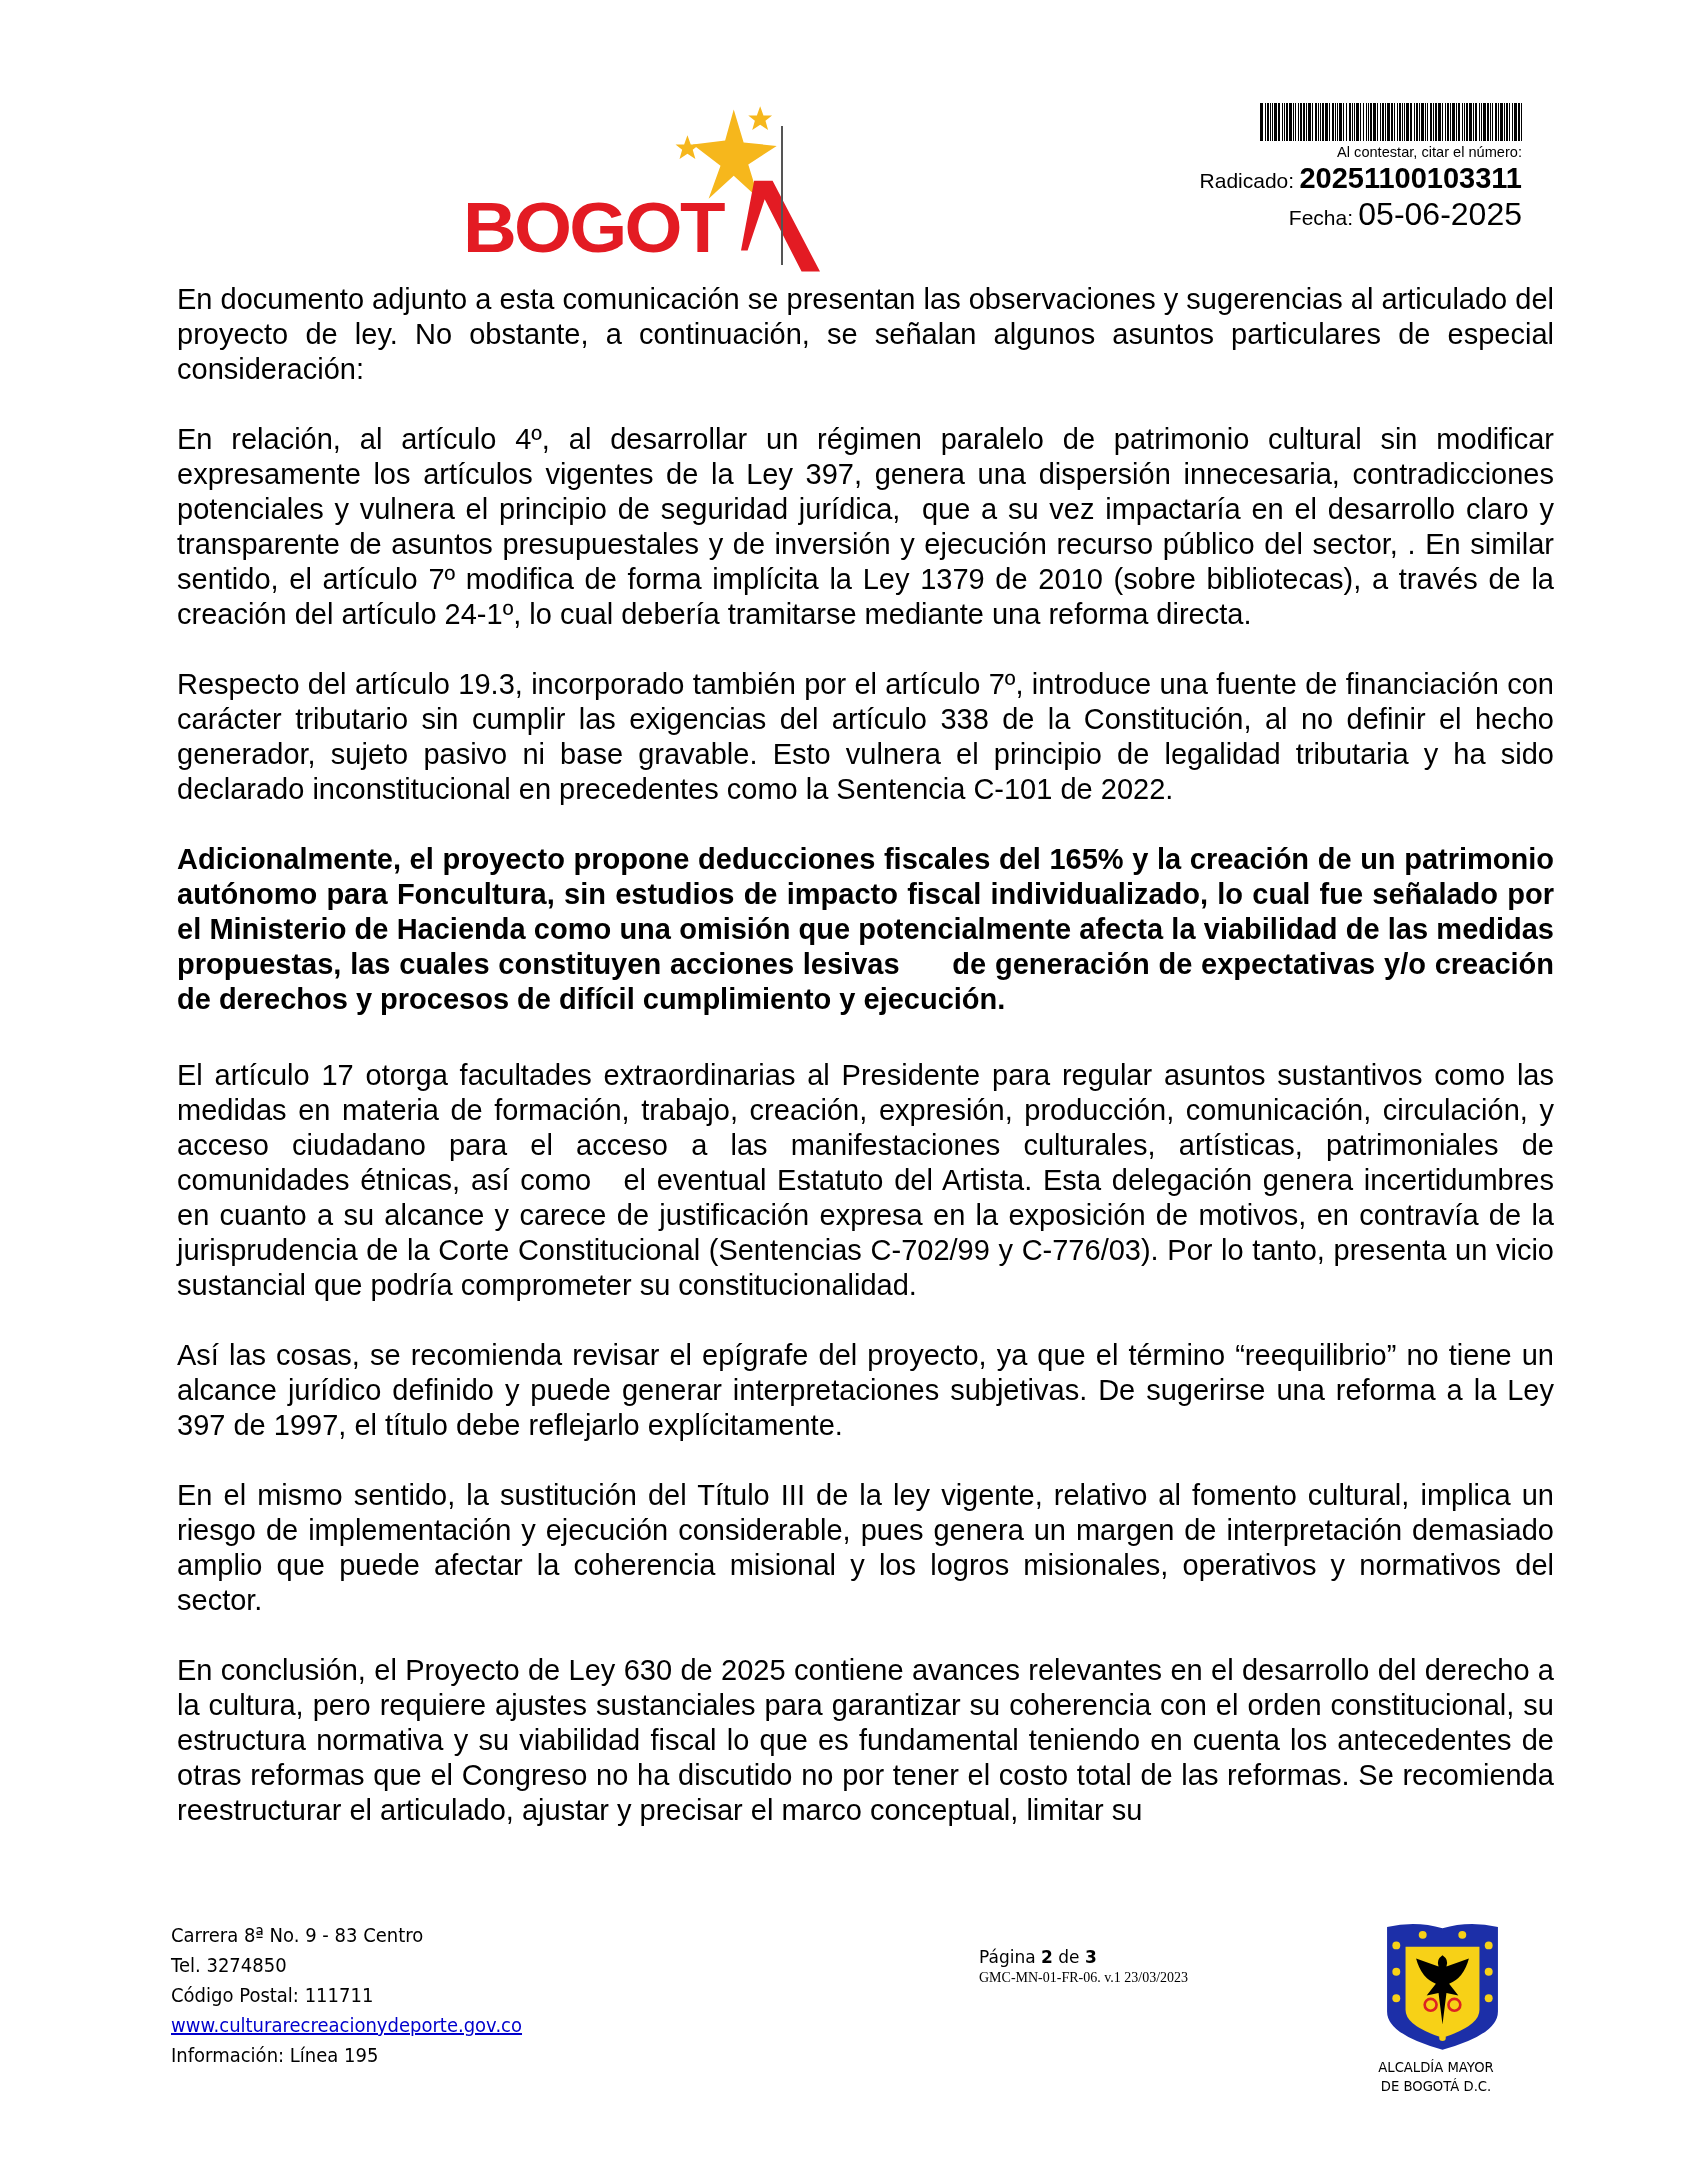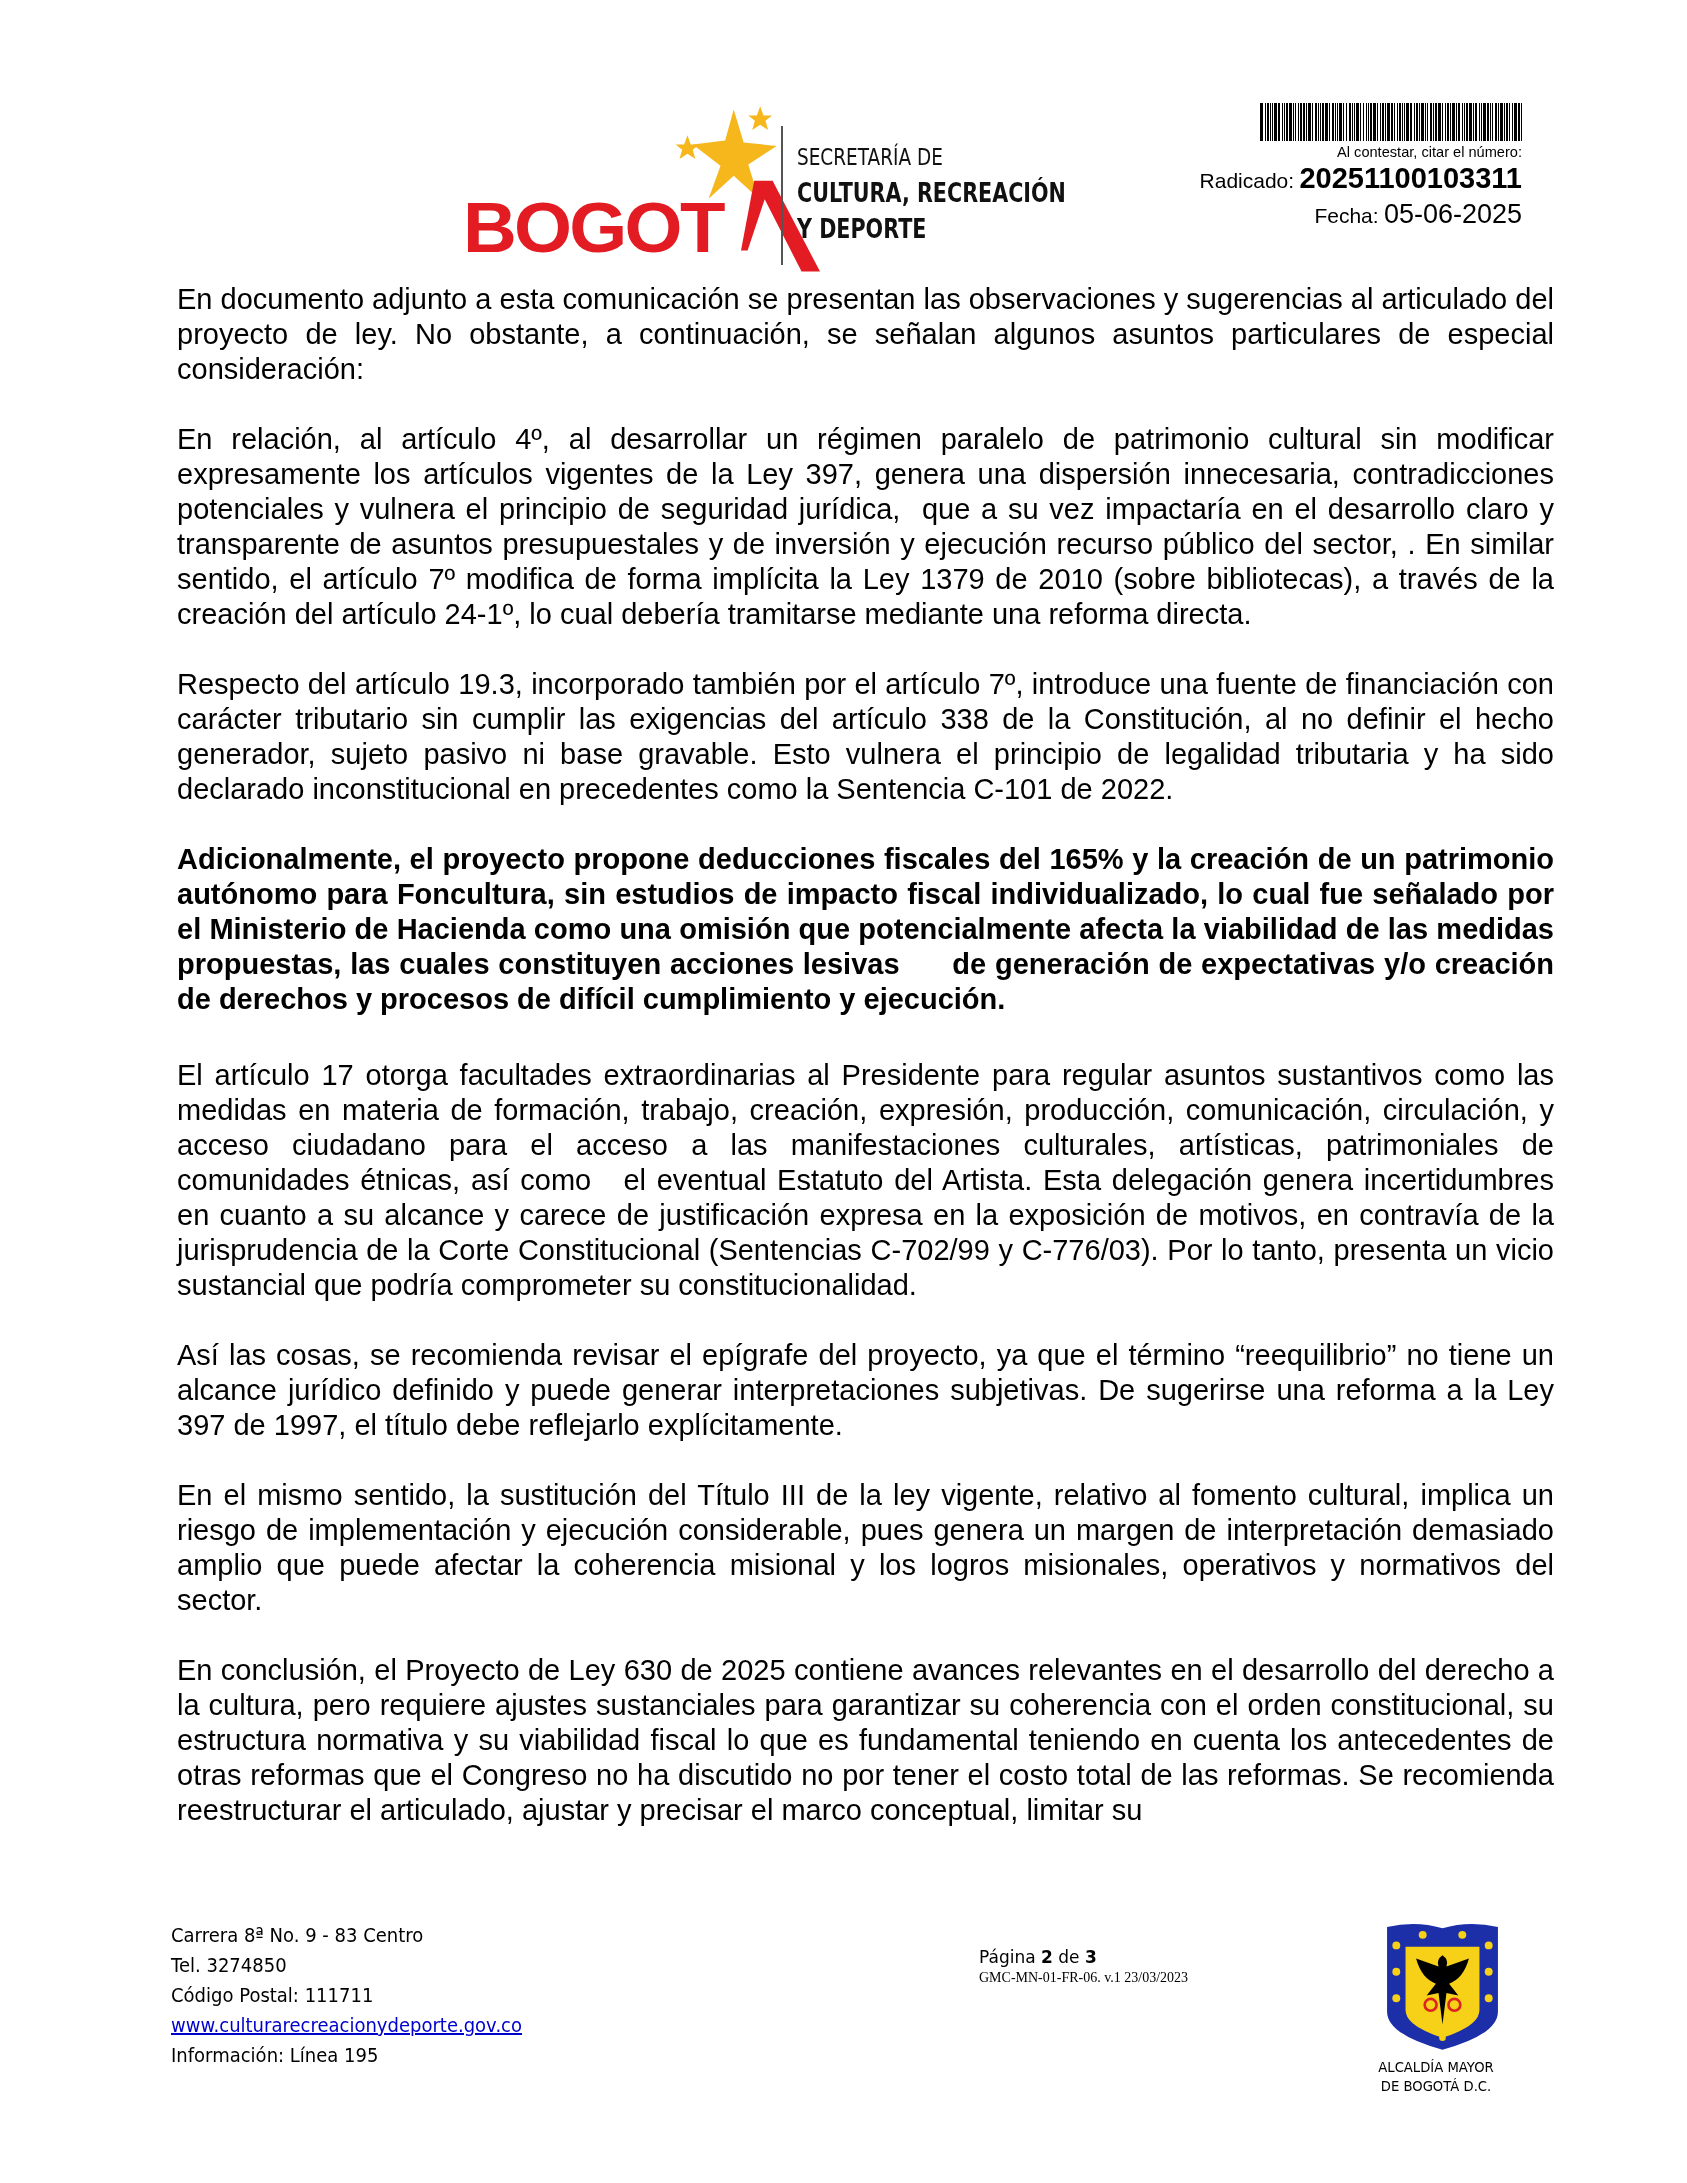--- a/index.html
+++ b/index.html
@@ -13,21 +13,21 @@
   .sec-line1 { font-size: 22.5px; font-weight: normal; letter-spacing: 0px; transform: scaleX(0.82); transform-origin: left; white-space: nowrap; }
   .sec-line2, .sec-line3 { font-size: 26.5px; font-weight: bold; transform: scaleX(0.78); transform-origin: left; white-space: nowrap; }
 
   .radicado-box { position: absolute; right: 165px; top: 103px; width: 370px; text-align: right; }
   .barcode { display: flex; justify-content: flex-end; height: 38px; margin-bottom: 2.6px; }
   .barcode span { display: inline-block; height: 38px; background: #000; margin-left: 1.3px; }
   .cite-label { font-size: 14.6px; line-height: 17px; color: #000; }
   .rad-row { font-size: 21px; line-height: 34px; }
   .rad-num { font-size: 29px; font-weight: bold; margin-left: 5.3px; }
   .fecha-row { font-size: 21px; line-height: 32px; }
-  .fecha-val { font-size: 27px; margin-left: 5.3px; }
+  .fecha-val { font-size: 32px; margin-left: 5.3px; }
 
   .body-text { position: absolute; left: 157px; top: 282px; width: 1377px; font-family: "Liberation Sans", sans-serif; font-size: 29px; line-height: 35px; text-align: justify; margin-left: 20px; }
   .body-text p { margin: 0 0 35px 0; white-space: pre-wrap; }
   .body-text p.extra-gap { margin-bottom: 41px; font-weight: bold; }
 
   .footer-address { position: absolute; left: 171px; top: 1920px; font-family: "DejaVu Sans", sans-serif; font-size: 20px; line-height: 30px; transform: scaleX(0.9); transform-origin: left; white-space: nowrap; }
   .footer-address a { color: #0000cc; text-decoration: underline; }
   .footer-page { position: absolute; left: 979px; top: 1947px; width: 370px; text-align: left; font-family: "DejaVu Sans", sans-serif; }
   .page-line { font-size: 17px; line-height: 21px; }
   .code-line { font-size: 14px; line-height: 20px; font-family: Liberation Serif, serif; }
@@ -41,25 +41,20 @@
   <svg class="stars" viewBox="0 0 180 140">
     <polygon points="110,5 125,55 175,60 132,88 148,140 110,105 72,140 90,90 48,58 97,52" fill="#f6b71c"></polygon>
     <polygon points="150,0 155,14 168,14 158,22 162,36 150,28 138,36 142,22 132,14 145,14" fill="#f6b71c"></polygon>
     <polygon points="40,44 45,58 58,58 48,66 52,80 40,72 28,80 32,66 22,58 35,58" fill="#f6b71c"></polygon>
   </svg>
   <div class="bogota-word">BOGOT</div>
   <svg class="bogota-a" viewBox="0 0 120 140">
     <polygon points="20,2 48,2 120,140 92,140 36,30 10,108 0,108" fill="#e31b23"></polygon>
   </svg>
   <div class="logo-divider"></div>
-  <div class="sec-text">
-    <div class="sec-line1">SECRETARÍA DE</div>
-    <div class="sec-line2">CULTURA, RECREACIÓN</div>
-    <div class="sec-line3">Y DEPORTE</div>
-  </div>
 </div>
 
 <div class="radicado-box">
   <div class="barcode" id="barcode">
       <span style="width: 2.8px;"></span>
       <span style="width: 0.9px;"></span>
       <span style="width: 1.9px;"></span>
       <span style="width: 0.9px;"></span>
       <span style="width: 0.9px;"></span>
       <span style="width: 2.8px;"></span>

